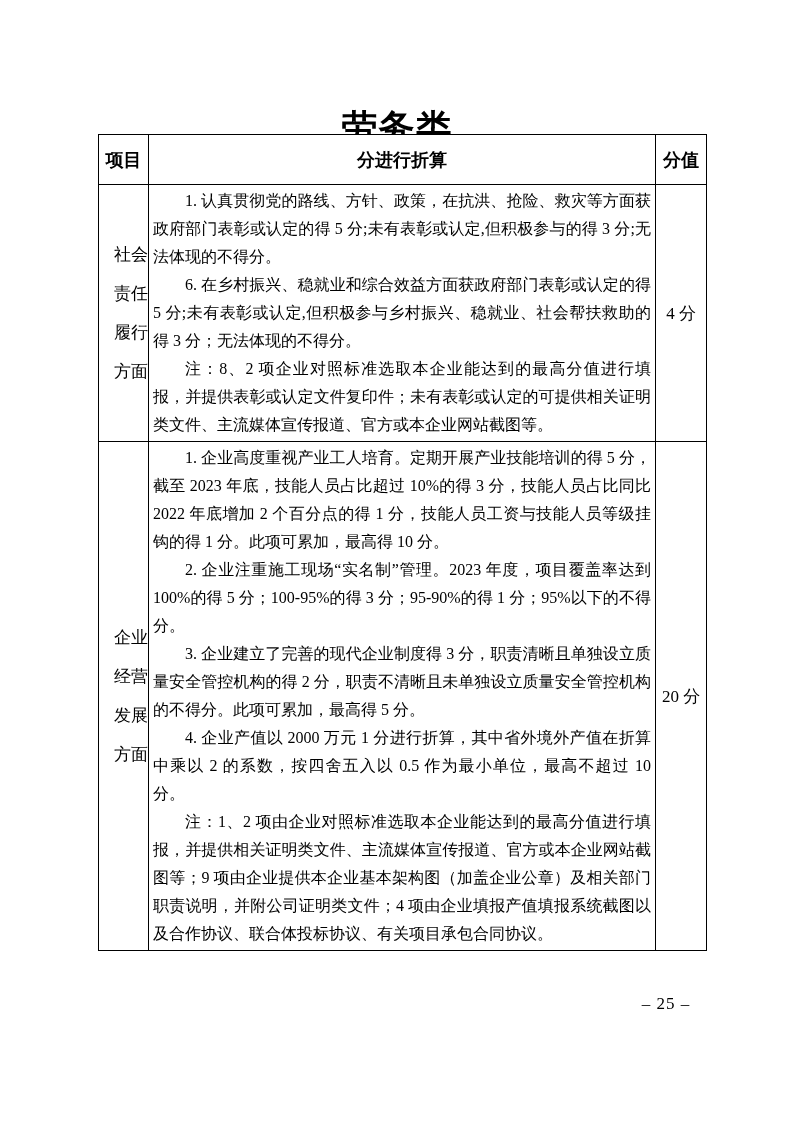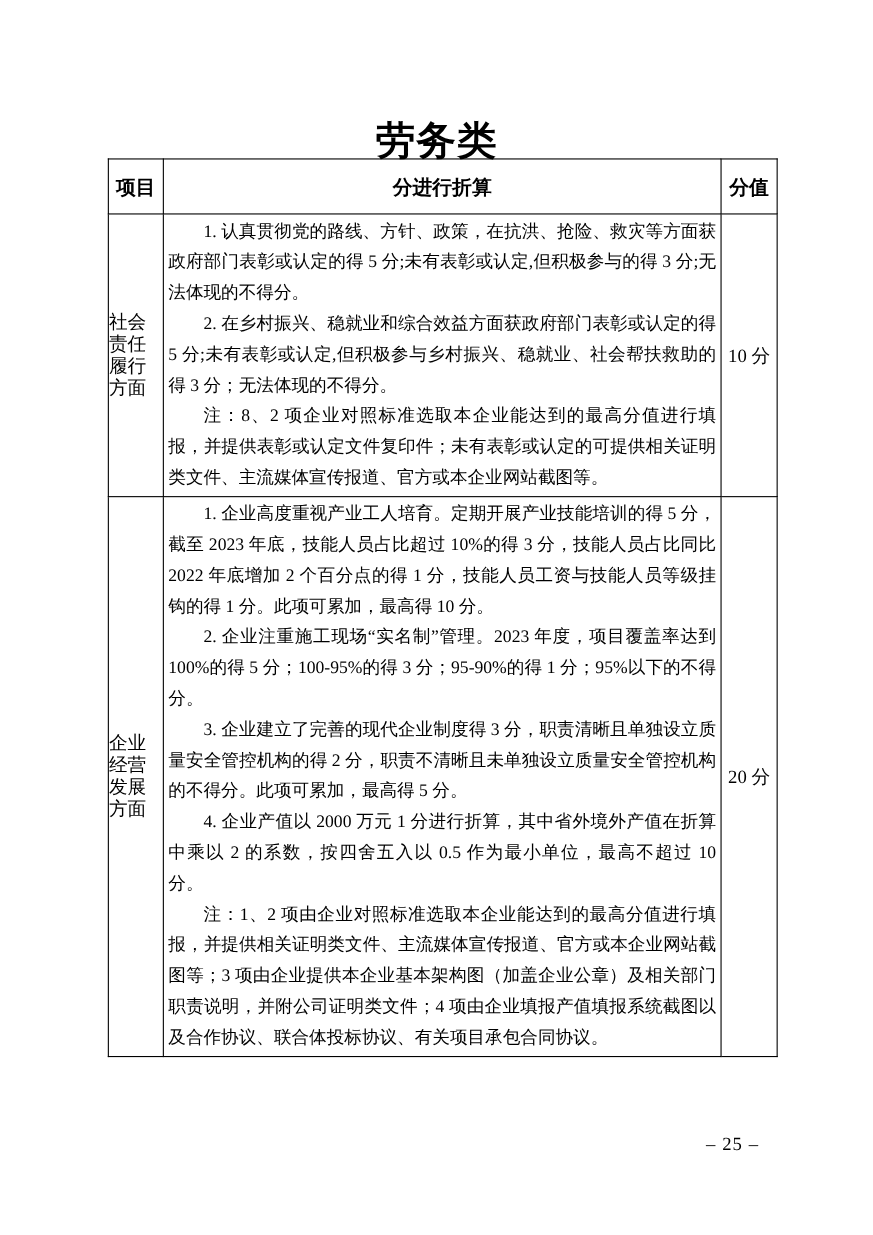--- a/index.html
+++ b/index.html
@@ -28,21 +28,21 @@
     width: 100%;
     margin: 0;
     text-align: center;
     font-size: 36px;
     font-weight: bold;
     letter-spacing: 1px;
     font-family: "Liberation Serif", "DejaVu Serif", serif;
   }
   table.criteria-table {
     position: absolute;
-    top: 144px;
+    top: 134px;
     left: 98px;
     width: 608px;
     border-collapse: collapse;
     table-layout: fixed;
   }
   .criteria-table th,
   .criteria-table td {
     border: 1.5px solid #000000;
     box-sizing: border-box;
     background: #ffffff;
@@ -52,24 +52,24 @@
     font-family: "Liberation Sans", "DejaVu Sans", sans-serif;
     font-weight: bold;
     font-size: 18px;
     text-align: center;
     vertical-align: middle;
     padding: 0;
   }
   .row-1 { height: 253px; }
   .row-2 { height: 449px; }
   .item-cell {
-    text-align: left;
+    text-align: right;
     vertical-align: middle;
     font-size: 17px;
-    line-height: 20px;
+    line-height: 39px;
     white-space: pre-line;
     padding: 0;
   }
   .criteria-cell {
     vertical-align: middle;
     padding: 2px 4px;
     font-size: 16px;
     line-height: 28px;
     text-align: justify;
   }
@@ -80,21 +80,21 @@
   }
   .score-cell {
     text-align: center;
     vertical-align: middle;
     font-size: 17px;
     padding: 0;
     white-space: nowrap;
   }
   .page-number {
     position: absolute;
-    top: 1030px;
+    top: 994px;
     left: 596px;
     width: 140px;
     text-align: center;
     font-size: 17px;
     letter-spacing: 1px;
   }
 </style>
 </head>
 <body>
 
@@ -116,36 +116,36 @@
       </tr>
     </thead>
     <tbody>
       <tr class="row-1">
         <td class="item-cell">社会
 责任
 履行
 方面</td>
         <td class="criteria-cell">
           <p>1. 认真贯彻党的路线、方针、政策，在抗洪、抢险、救灾等方面获政府部门表彰或认定的得 5 分;未有表彰或认定,但积极参与的得 3 分;无法体现的不得分。</p>
-          <p>2. 在乡村振兴、稳就业和综合效益方面获政府部门表彰或认定的得 5 分;未有表彰或认定,但积极参与乡村振兴、稳就业、社会帮扶救助的得 3 分；无法体现的不得分。</p>
+          <p>6. 在乡村振兴、稳就业和综合效益方面获政府部门表彰或认定的得 5 分;未有表彰或认定,但积极参与乡村振兴、稳就业、社会帮扶救助的得 3 分；无法体现的不得分。</p>
           <p>注：8、2 项企业对照标准选取本企业能达到的最高分值进行填报，并提供表彰或认定文件复印件；未有表彰或认定的可提供相关证明类文件、主流媒体宣传报道、官方或本企业网站截图等。</p>
         </td>
-        <td class="score-cell">10 分</td>
+        <td class="score-cell">4 分</td>
       </tr>
       <tr class="row-2">
         <td class="item-cell">企业
 经营
 发展
 方面</td>
         <td class="criteria-cell">
           <p>1. 企业高度重视产业工人培育。定期开展产业技能培训的得 5 分，截至 2023 年底，技能人员占比超过 10%的得 3 分，技能人员占比同比 2022 年底增加 2 个百分点的得 1 分，技能人员工资与技能人员等级挂钩的得 1 分。此项可累加，最高得 10 分。</p>
           <p>2. 企业注重施工现场“实名制”管理。2023 年度，项目覆盖率达到 100%的得 5 分；100-95%的得 3 分；95-90%的得 1 分；95%以下的不得分。</p>
           <p>3. 企业建立了完善的现代企业制度得 3 分，职责清晰且单独设立质量安全管控机构的得 2 分，职责不清晰且未单独设立质量安全管控机构的不得分。此项可累加，最高得 5 分。</p>
           <p>4. 企业产值以 2000 万元 1 分进行折算，其中省外境外产值在折算中乘以 2 的系数，按四舍五入以 0.5 作为最小单位，最高不超过 10 分。</p>
-          <p>注：1、2 项由企业对照标准选取本企业能达到的最高分值进行填报，并提供相关证明类文件、主流媒体宣传报道、官方或本企业网站截图等；3 项由企业提供本企业基本架构图（加盖企业公章）及相关部门职责说明，并附公司证明类文件；4 项由企业填报产值填报系统截图以及合作协议、联合体投标协议、有关项目承包合同协议。</p>
+          <p>注：1、2 项由企业对照标准选取本企业能达到的最高分值进行填报，并提供相关证明类文件、主流媒体宣传报道、官方或本企业网站截图等；9 项由企业提供本企业基本架构图（加盖企业公章）及相关部门职责说明，并附公司证明类文件；4 项由企业填报产值填报系统截图以及合作协议、联合体投标协议、有关项目承包合同协议。</p>
         </td>
         <td class="score-cell">20 分</td>
       </tr>
     </tbody>
   </table>
 
   <div class="page-number">– 25 –</div>
 
 </div>
 

